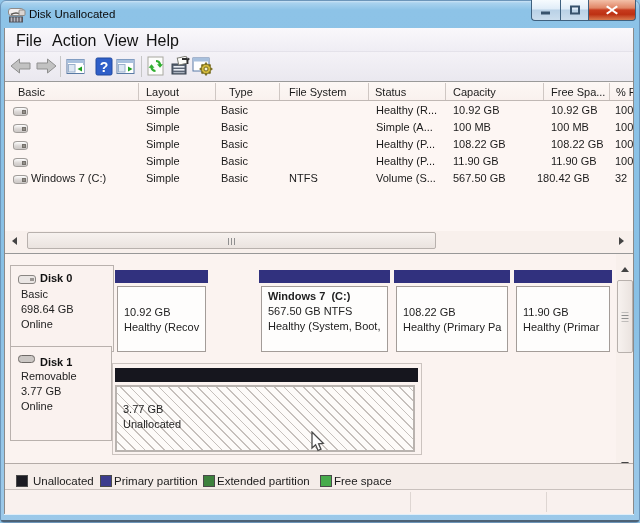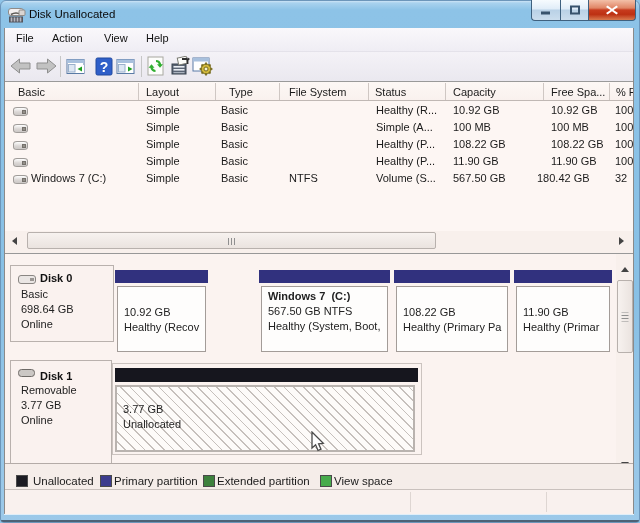--- a/index.html
+++ b/index.html
@@ -11,21 +11,21 @@
 #title{position:absolute;left:0;top:0;right:0;height:28px}
 #title .txt{position:absolute;left:29px;top:8px;font-size:11.5px;color:#0a0a0a}
 .capbtns{position:absolute;left:531px;top:0;height:21px;display:flex}
 .cb{height:21px;border:1px solid #3f617f;border-top:none;position:relative;background:linear-gradient(#f7fbfe,#e0edf8 45%,#b9d1e6 50%,#cbdded)}
 .cb.min{width:29px;border-radius:0 0 0 4px;border-right:none}
 .cb.max{width:29px}
 .cb.close{width:47px;border-radius:0 0 4px 0;border-left:none;background:linear-gradient(#f3c0a8,#e08565 40%,#c73c1e 50%,#bd3113 72%,#d97a4e)}
 .cb .glyph{position:absolute;left:50%;top:50%;transform:translate(-50%,-50%)}
 
 #menubar{position:absolute;left:0;top:0;width:100%;height:24px;background:linear-gradient(#faf8fb,#efedf4);border-bottom:1px solid #e4e2ea}
-#menubar span{position:absolute;top:4px;font-size:11px;color:#111}
+#menubar span{position:absolute;top:4px;font-size:16px;color:#111}
 
 #toolbar{position:absolute;left:0;top:24px;width:100%;height:30px;background:linear-gradient(#f4f2f7,#eae8ef);border-bottom:1px solid #9a9a9a}
 #toolbar .sep{position:absolute;top:4px;width:1px;height:21px;background:#c6c6c6}
 #toolbar svg{position:absolute}
 
 #toppane{position:absolute;left:0;top:54px;width:100%;height:172px;background:#fdf6f3;border-bottom:1px solid #989898;overflow:hidden}
 #thead{position:absolute;left:0;top:0;width:100%;height:19px;background:linear-gradient(#fdf8f5,#f9f1ee);border-bottom:1px solid #c0b8b4}
 #thead .h{position:absolute;top:4px;color:#1b1b1b;white-space:nowrap}
 #thead .vs{position:absolute;top:1px;width:1px;height:17px;background:#cfc7c3}
 .trow{position:absolute;left:0;width:100%;height:17px}
@@ -247,21 +247,21 @@
     <div class="arr" style="left:7px;top:6px;border-top:4px solid transparent;border-bottom:4px solid transparent;border-right:5px solid #444"></div>
     <div class="thumbH">
           <div class="gripH"></div>
         </div>
     <div class="arr" style="left:614px;top:6px;border-top:4px solid transparent;border-bottom:4px solid transparent;border-left:5px solid #444"></div>
   </div>
  </div>
 
  <div id="botpane">
 
-  <div class="lblbox" style="top:11px;height:77px">
+  <div class="lblbox" style="top:11px;height:87px">
     <svg style="position:absolute;left:7px;top:8px" width="18" height="11" viewBox="0 0 18 11">
           <rect x="0.5" y="1.5" width="17" height="8" rx="2.5" fill="#eae6e4" stroke="#8a8683"></rect>
           <rect x="12" y="4" width="4" height="3" fill="#9a9693"></rect>
         </svg>
     <b style="position:absolute;left:29px;top:6px">Disk 0</b>
     <div class="lbltxt" style="top:21px">Basic<br>698.64 GB<br>Online</div>
   </div>
   <div class="part" style="left:110px;top:16px;width:93px;height:82px">
         <div class="pbar"></div>
         <div class="pbody" style="padding-top:18px">10.92 GB<br>Healthy (Recov</div>
@@ -272,21 +272,21 @@
       </div>
   <div class="part" style="left:389px;top:16px;width:116px;height:82px">
         <div class="pbar"></div>
         <div class="pbody" style="padding-top:18px">108.22 GB<br>Healthy (Primary Pa</div>
       </div>
   <div class="part" style="left:509px;top:16px;width:98px;height:82px">
         <div class="pbar"></div>
         <div class="pbody" style="padding-top:18px">11.90 GB<br>Healthy (Primar</div>
       </div>
 
-  <div class="lblbox" style="top:106px;height:110px;width:102px">
+  <div class="lblbox" style="top:92px;height:95px;width:102px">
     <svg style="position:absolute;left:7px;top:8px" width="17" height="8" viewBox="0 0 17 8">
           <rect x="0.5" y="0.5" width="16" height="7" rx="3" fill="#cbc7c4" stroke="#6e6a67"></rect>
         </svg>
     <b style="position:absolute;left:29px;top:9px">Disk 1</b>
     <div class="lbltxt" style="top:22px">Removable<br>3.77 GB<br>Online</div>
   </div>
   <div class="part" style="left:107px;top:109px;width:310px;height:92px;border:1px solid #cbc3bf">
     <div class="pbar" style="left:2px;top:4px;width:303px;height:14px;background:#16161e"></div>
     <div class="pbody hatch" style="left:2px;right:6px;top:21px;bottom:2px;border:2px solid #b9b3af;padding-top:15px">3.77 GB<br>Unallocated</div>
   </div>
@@ -301,21 +301,21 @@
  </div>
 
  <div id="legend">
    <div class="sq" style="left:11px;background:#1b1b22"></div>
       <span style="left:28px">Unallocated</span>
    <div class="sq" style="left:95px;background:#3c3c8e"></div>
       <span style="left:109px">Primary partition</span>
    <div class="sq" style="left:198px;background:#3d813d"></div>
       <span style="left:212px">Extended partition</span>
    <div class="sq" style="left:315px;background:#47ab4c"></div>
-      <span style="left:329px">View space</span>
+      <span style="left:329px">Free space</span>
  </div>
 
  <div id="status">
    <div class="d" style="left:405px"></div>
    <div class="d" style="left:541px"></div>
  </div>
 </div>
 
 <svg style="position:absolute;left:311px;top:431px" width="16" height="22" viewBox="0 0 16 22">
  <path d="M1 1 L1 17 L4.6 13.8 L7 19.5 L10 18.2 L7.6 12.8 L12.3 12.3 Z" fill="#fefefe" stroke="#4a4a4a" stroke-width="1.3"></path>

